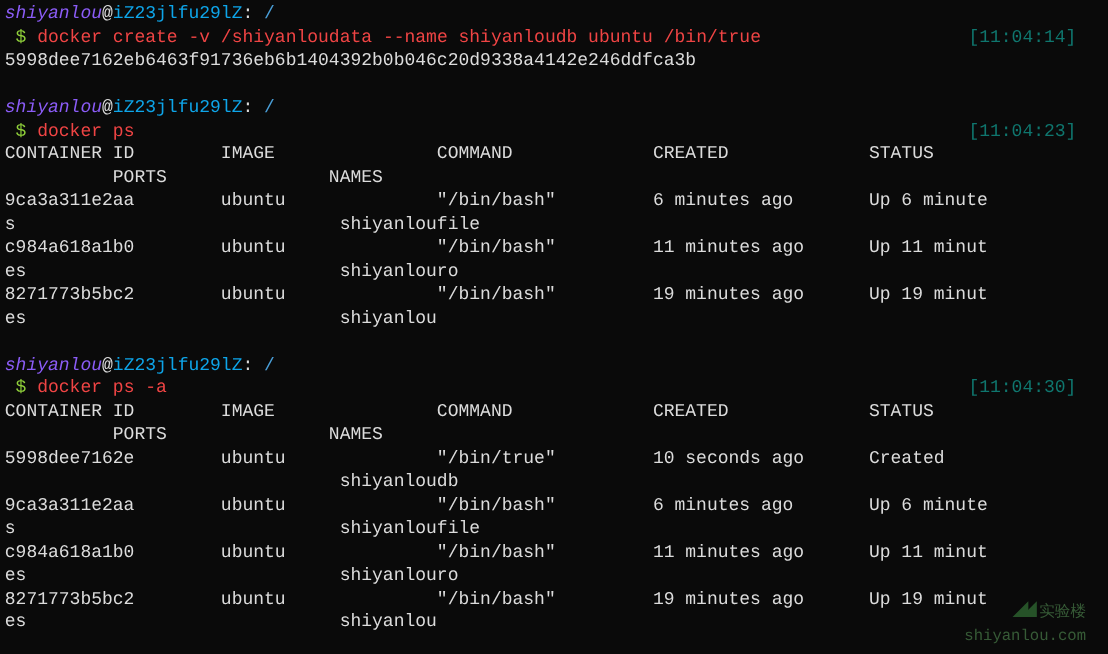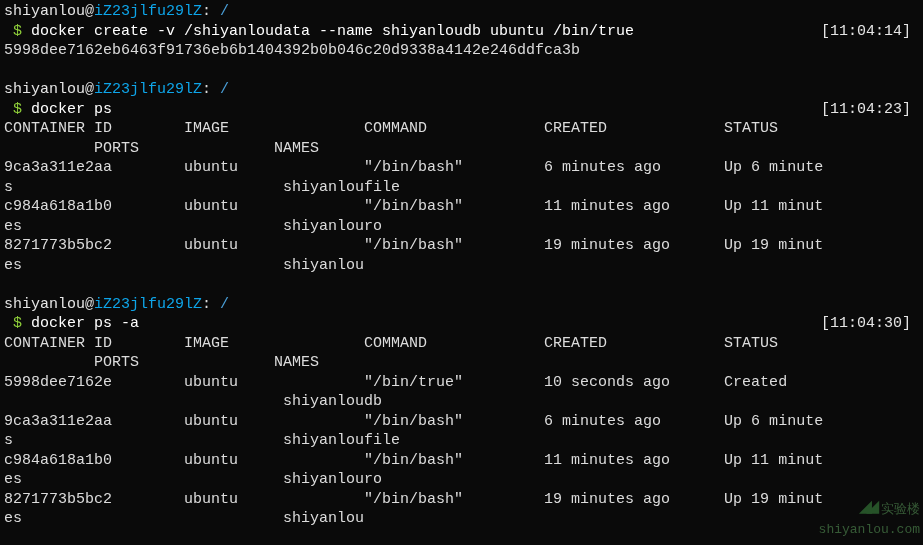--- a/index.html
+++ b/index.html
@@ -12,33 +12,33 @@
     color: #dcdcdc;
     width: 923px;
     height: 545px;
     overflow: hidden;
     position: relative;
   }
   .term {
     padding: 2px 4px;
     white-space: pre;
   }
-  .user { color: #e5e5e5; }
+  .user { color: #8b5cf6; font-style: italic; }
   .at   { color: #dcdcdc; }
   .host { color: #0ea5e9; }
   .colon{ color: #dcdcdc; }
   .path { color: #4a9fd8; }
   .prompt{ color: #8fcf3a; }
-  .cmd  { color: #ffffff; }
-  .ts   { color: #e5e5e5; float: right; margin-right: 8px; }
+  .cmd  { color: #ef4444; }
+  .ts   { color: #0f766e; float: right; margin-right: 22px; }
   .line { display: block; overflow: hidden; }
   .blank { height: 19.5px; }
   .watermark {
     position: absolute;
-    right: 3px;
+    right: 18px;
     bottom: 6px;
     color: #5a9c5a;
     opacity: 0.55;
     font-size: 13px;
     text-align: right;
   }
   .watermark .logo { font-size: 22px; letter-spacing: -6px; color:#4caf50; opacity:.8;}
 </style>
 </head>
 <body>

